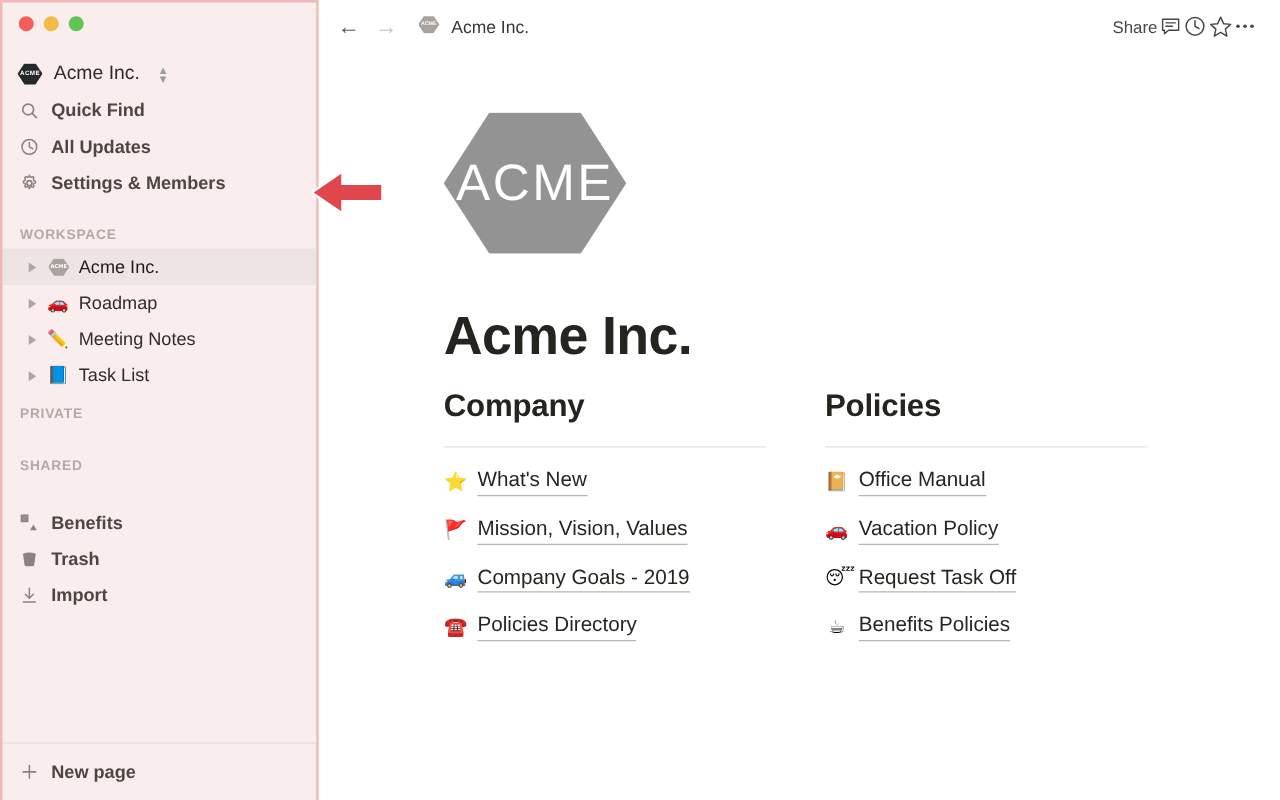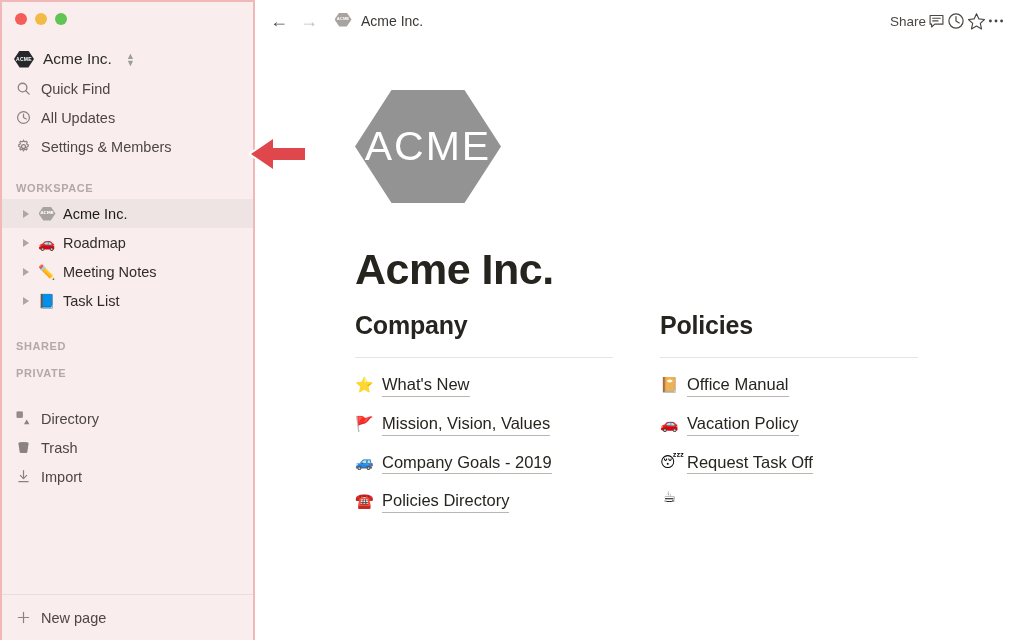--- a/index.html
+++ b/index.html
@@ -127,20 +127,21 @@
     flex: 0 0 18px;
     display: flex;
     align-items: center;
     justify-content: center;
     color: #8b8380;
   }
   .nav-ic svg { display: block; }
   .nav-label {
     font-size: 14.5px;
     color: #4d4743;
+    font-weight: bold;
   }
 
   .section-label {
     font-size: 11px;
     letter-spacing: 0.6px;
     color: #b5a8a6;
     font-weight: 600;
     padding: 0 16px;
     display: flex;
     align-items: center;
@@ -454,32 +455,32 @@
     </div>
 
     <div class="page-row">
       <span class="tri">
           <i></i>
         </span>
       <span class="page-emoji">📘</span>
       <span class="page-title">Task List</span>
     </div>
 
+    <div class="section-label" style="margin-top:5px;">PRIVATE</div>
     <div class="section-label" style="margin-top:20px;">SHARED</div>
-    <div class="section-label" style="margin-top:5px;">PRIVATE</div>
 
     <div class="nav-item" style="margin-top:20px;">
       <span class="nav-ic">
         <svg width="15" height="15" viewBox="0 0 16 16" fill="currentColor">
           <path d="M1.2 1.2h5.4v5.4H1.2z" fill="none" stroke="currentColor" stroke-width="1.2"></path>
           <path d="M3.9 0.9a3 3 0 0 1 0 6 3 3 0 0 1 0-6z" fill="currentColor" opacity="0.9"></path>
           <path d="M11.4 9.1l2.9 4.9H8.5z"></path>
         </svg>
       </span>
-      <span class="nav-label">Directory</span>
+      <span class="nav-label">Benefits</span>
     </div>
 
     <div class="nav-item">
       <span class="nav-ic">
         <svg width="15" height="15" viewBox="0 0 16 16" fill="currentColor">
           <path d="M2.6 3.6h10.8l-1.3 9.1a1.4 1.4 0 0 1-1.4 1.2H5.3a1.4 1.4 0 0 1-1.4-1.2z"></path>
           <ellipse cx="8" cy="3.6" rx="5.4" ry="1.5"></ellipse>
         </svg>
       </span>
       <span class="nav-label">Trash</span>
@@ -606,19 +607,20 @@
           <div class="link-row">
             <span class="link-emoji">🚗</span>
             <span class="link-text">Vacation Policy</span>
           </div>
           <div class="link-row">
             <span class="link-emoji">😴</span>
             <span class="link-text">Request Task Off</span>
           </div>
           <div class="link-row">
             <span class="link-emoji">☕</span>
+            <span class="link-text">Benefits Policies</span>
           </div>
         </div>
 
       </div>
     </div>
   </div>
 </div>
 
 </body></html>

